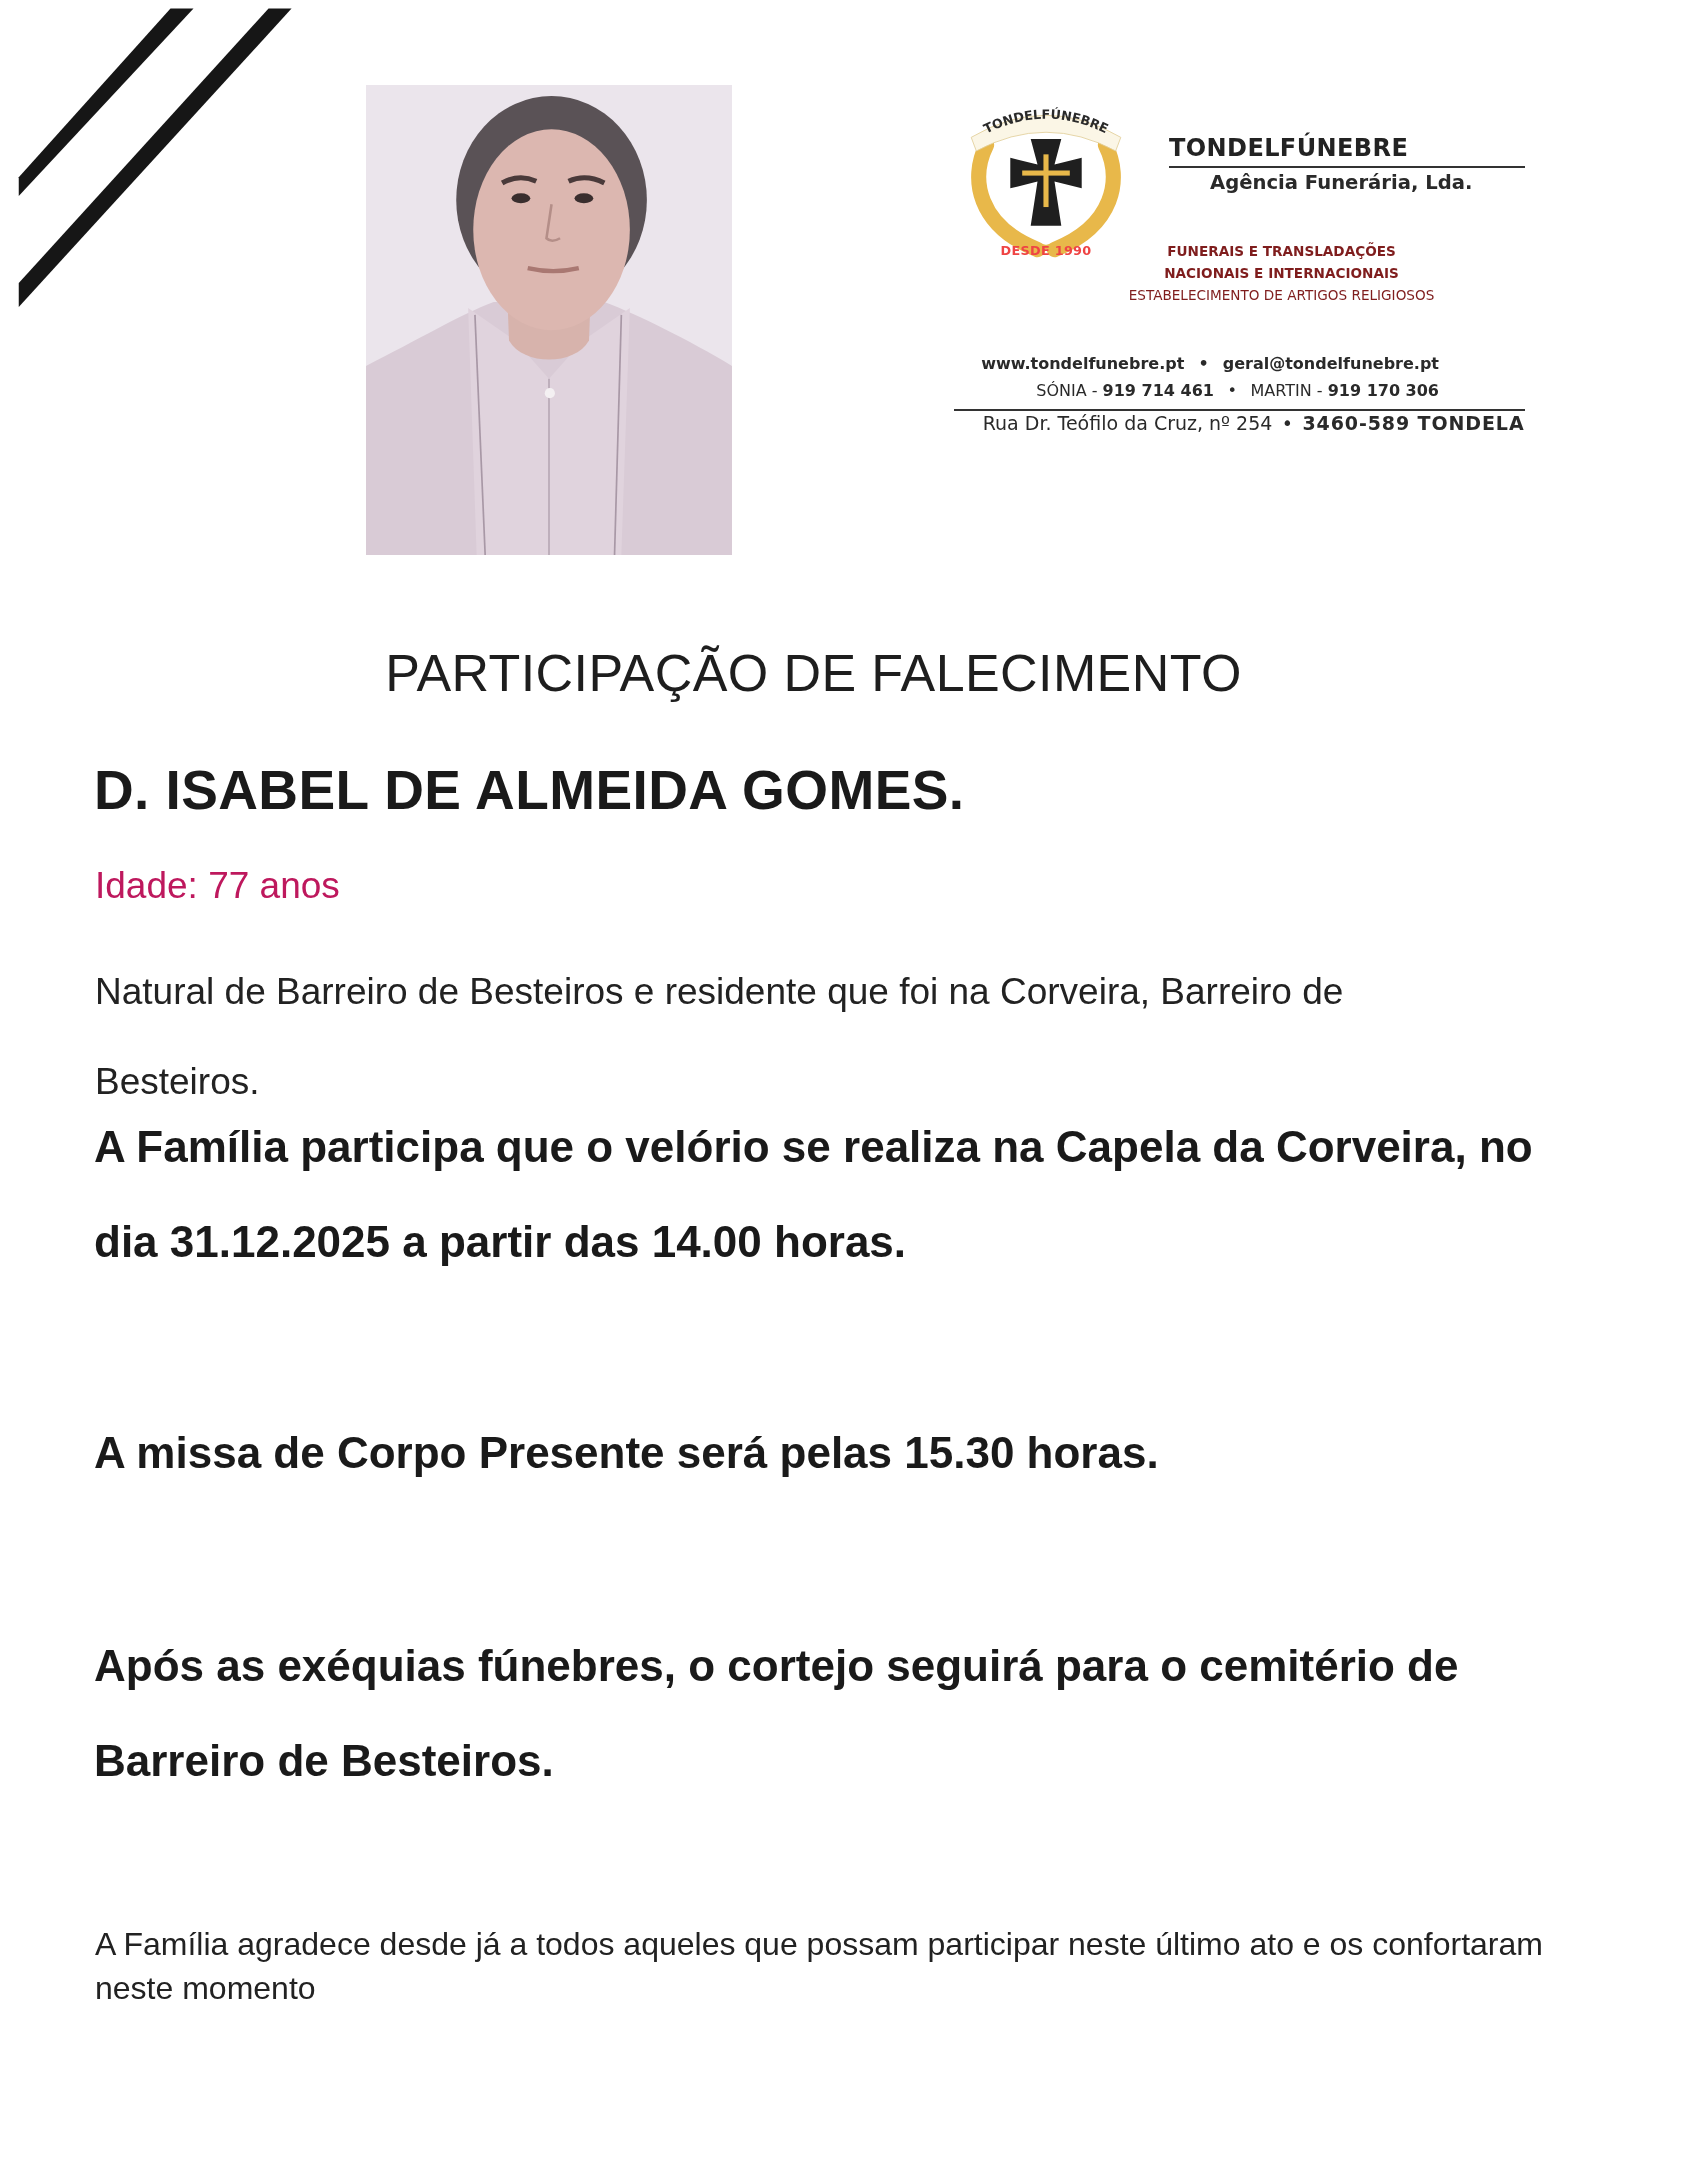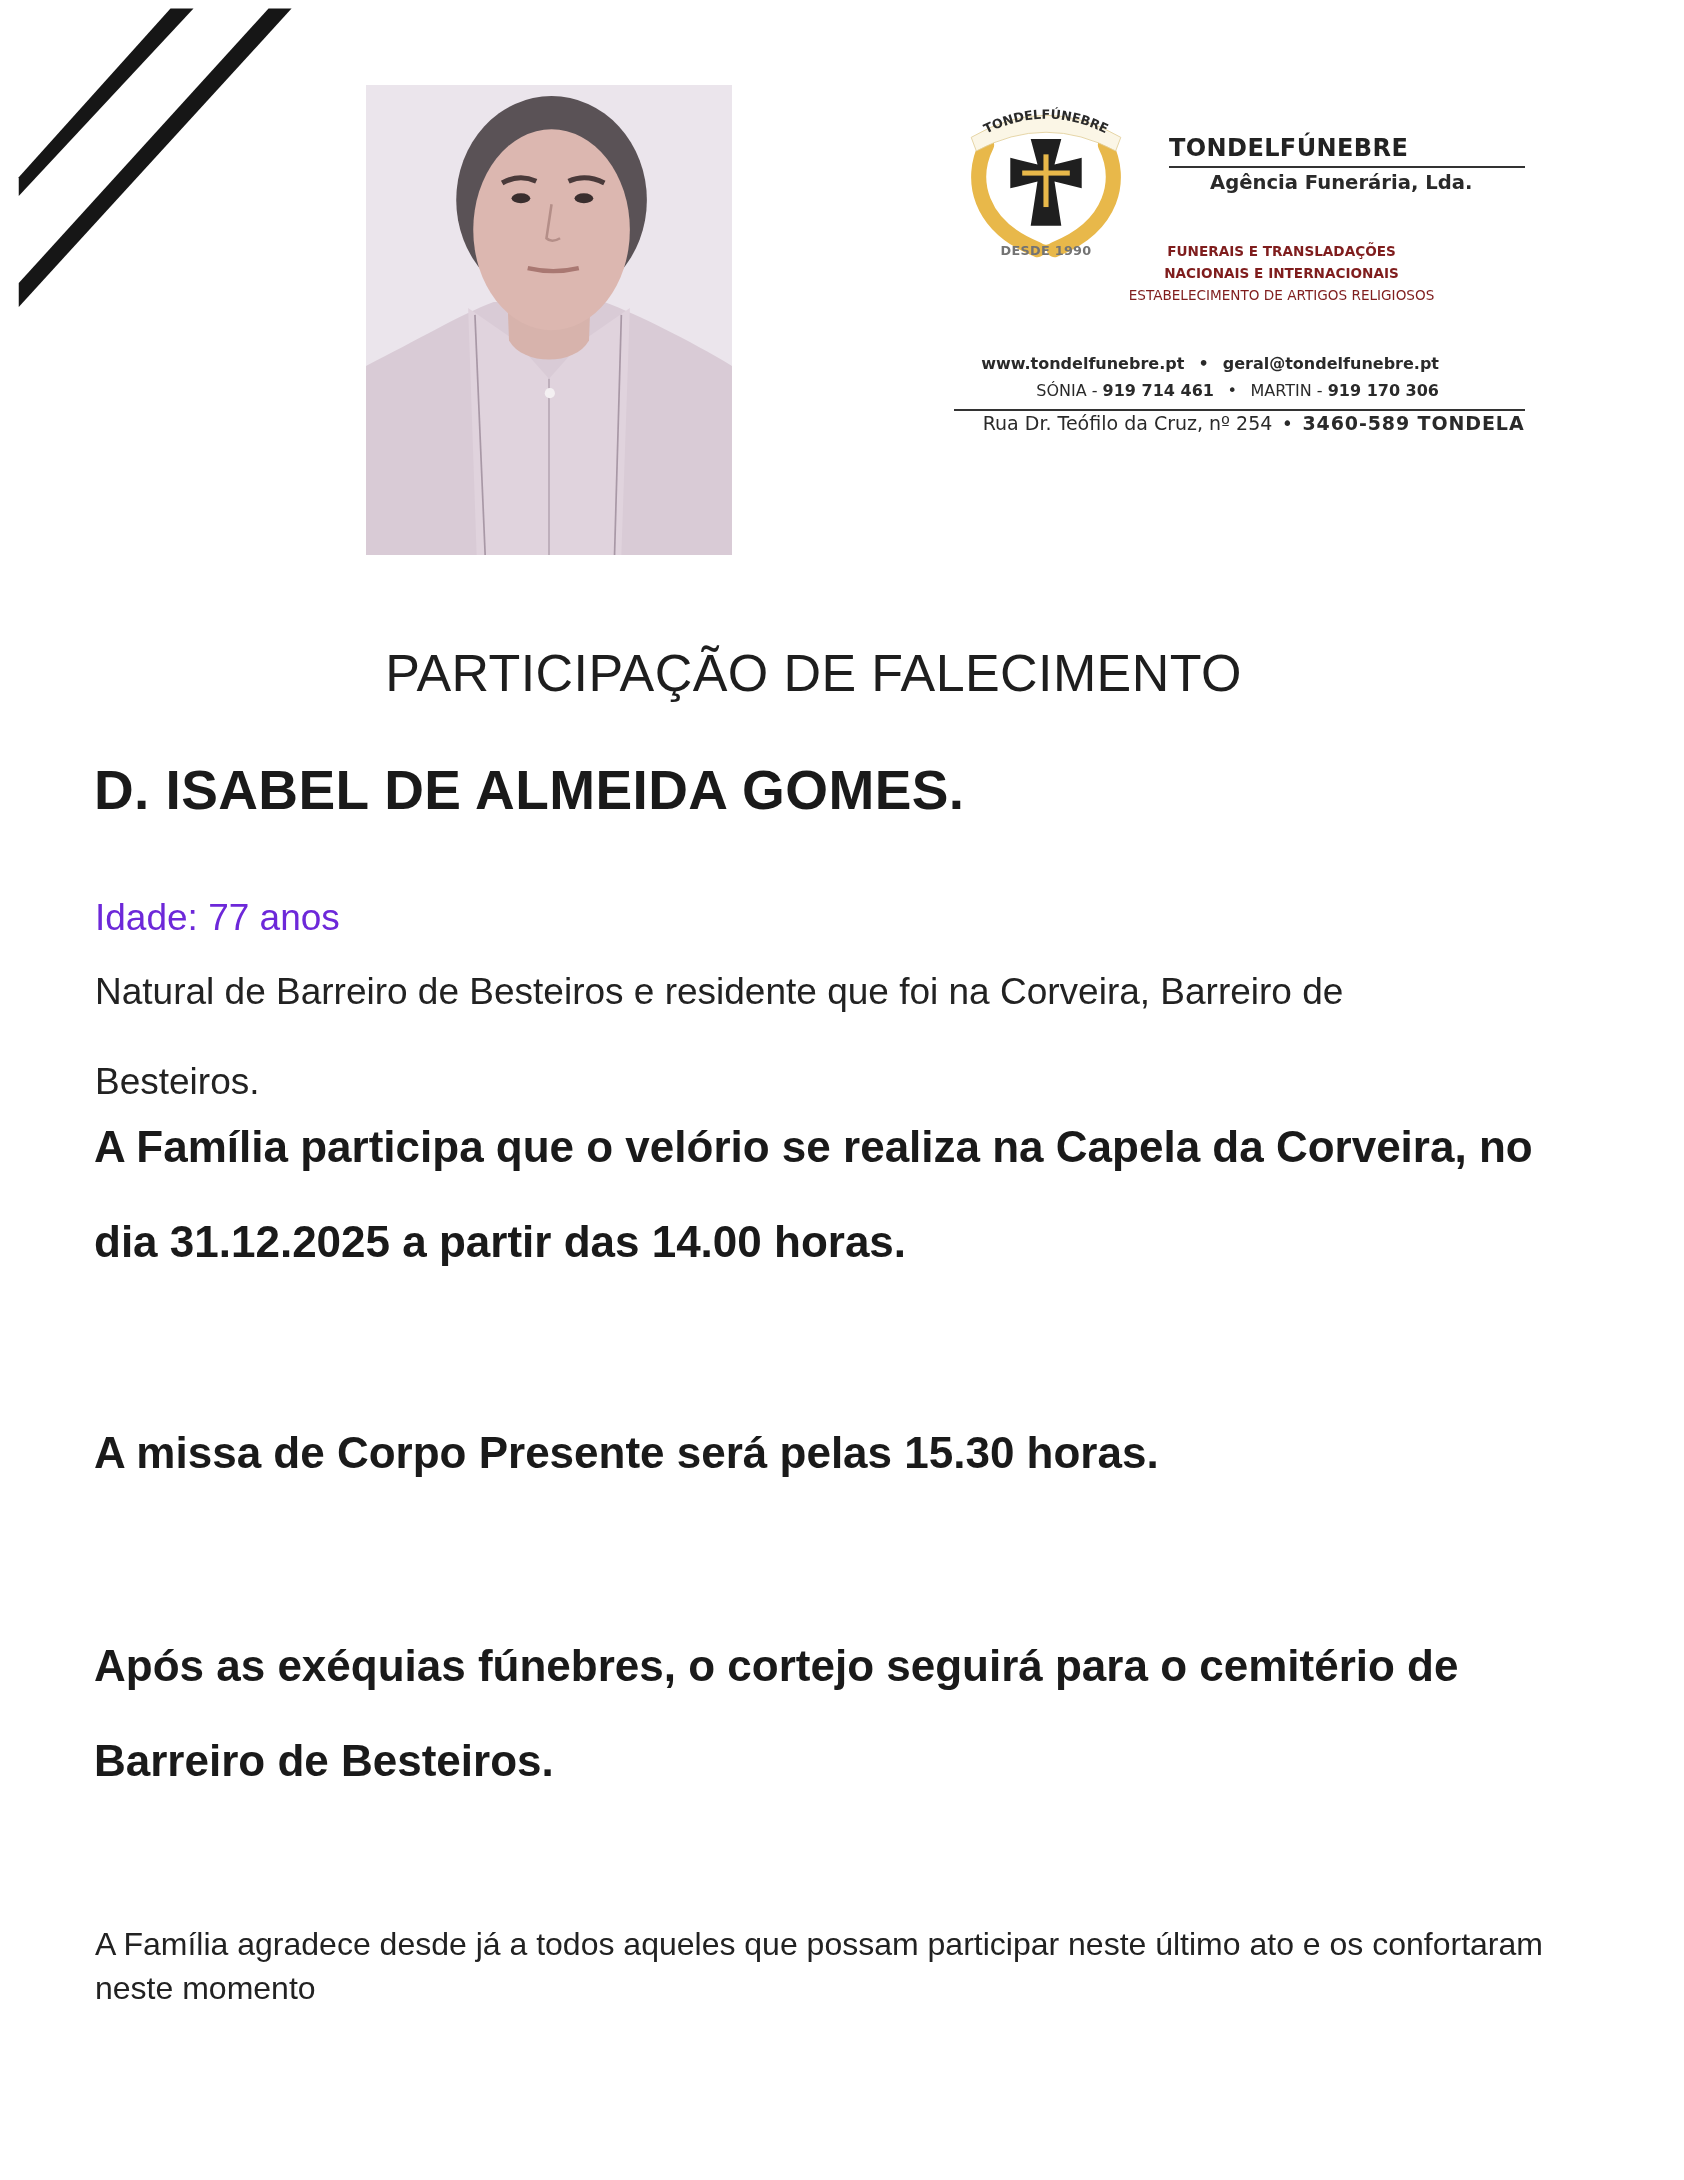--- a/index.html
+++ b/index.html
@@ -12,21 +12,21 @@
     position: absolute; left: 366px; top: 85px; width: 366px; height: 470px;
     background: linear-gradient(180deg, #ece6ee 0%, #e9e2eb 100%);
     overflow: hidden;
   }
   .portrait svg { width: 100%; height: 100%; display: block; }
 
   .agency { position: absolute; left: 937px; top: 81px; width: 596px; height: 375px; }
   .logo { position: absolute; left: 24px; top: 17px; width: 170px; height: 162px; }
   .since {
     position: absolute; left: 24px; top: 162px; width: 170px; text-align: center;
-    font-family: "DejaVu Sans", sans-serif; font-weight: bold; font-size: 12.8px; color: #737373; letter-spacing: 0.3px;
+    font-family: "DejaVu Sans", sans-serif; font-weight: bold; font-size: 12.8px; color: #ef4444; letter-spacing: 0.3px;
   }
   .brand-name {
     position: absolute; left: 232px; top: 53px;
     font-family: "DejaVu Sans", sans-serif; font-weight: bold; font-size: 24px; color: #232323; letter-spacing: 0.4px;
   }
   .brand-rule { position: absolute; left: 232px; top: 85px; width: 356px; height: 1.7px; background: #333; }
   .brand-sub {
     position: absolute; left: 273px; top: 90px;
     font-family: "DejaVu Sans", sans-serif; font-weight: bold; font-size: 19.6px; color: #2a2a2a;
   }
@@ -47,21 +47,21 @@
   .contacts .address b { font-weight: bold; letter-spacing: 0.9px; }
 
   .title-line {
     position: absolute; left: 0; top: 643px; width: 1627px; text-align: center;
     font-size: 52px; font-weight: normal; color: #1e1e1e; letter-spacing: 0.4px;
   }
   .deceased-name {
     position: absolute; left: 94px; top: 758px;
     font-size: 55px; font-weight: bold; color: #1a1a1a; letter-spacing: 0.4px;
   }
-  .age { position: absolute; left: 95px; top: 865px; font-size: 37px; color: #6d28d9; margin-top: 32px; }
+  .age { position: absolute; left: 95px; top: 865px; font-size: 37px; color: #be185d; }
   .origin { position: absolute; left: 95px; top: 947px; width: 1405px; font-size: 37px; line-height: 90px; color: #222; }
 
   .bold-para {
     position: absolute; left: 94px; width: 1448px;
     font-size: 44px; font-weight: bold; line-height: 95px; color: #1a1a1a;
   }
   .p-wake { top: 1099px; }
   .p-mass { top: 1405px; }
   .p-cortege { top: 1618px; }
 

